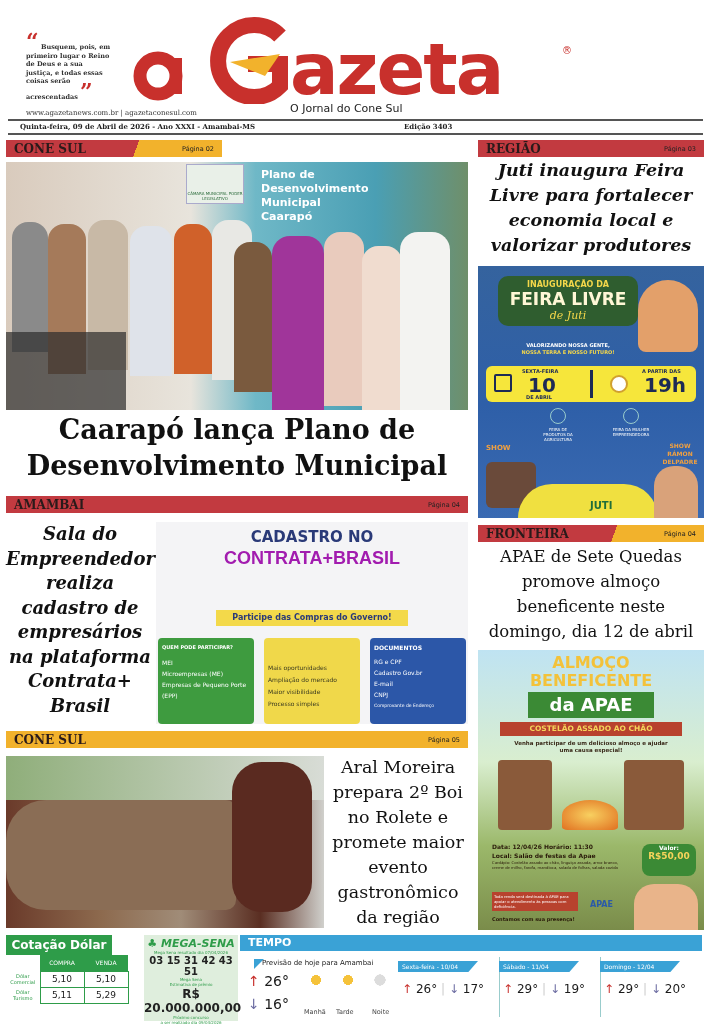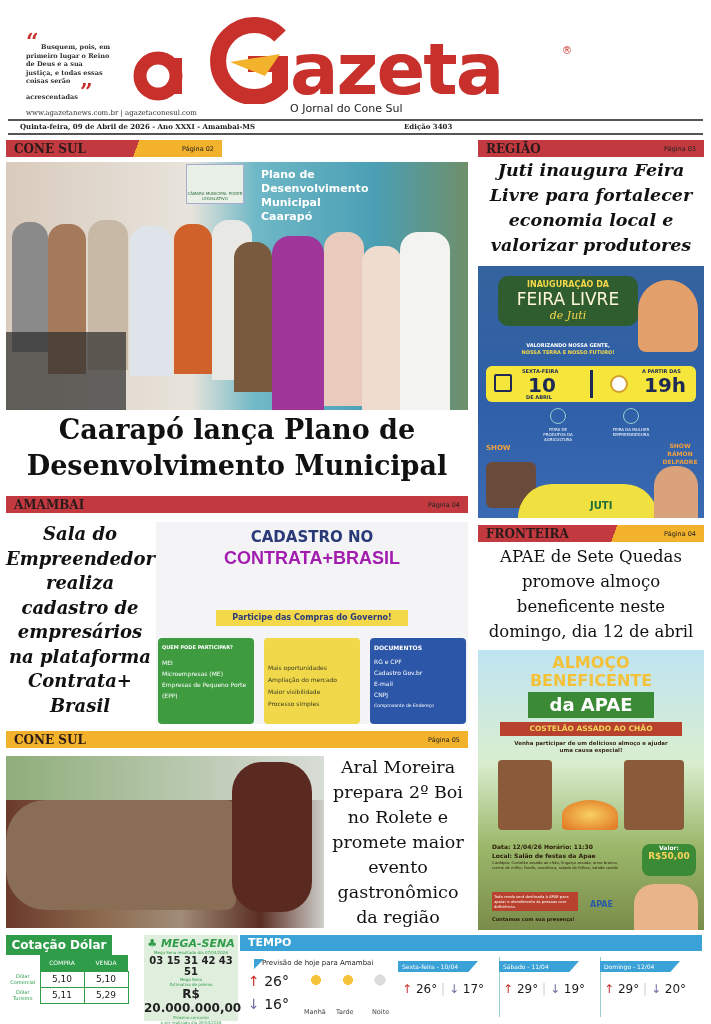--- a/index.html
+++ b/index.html
@@ -96,21 +96,21 @@
 
 <div class="abs bar bar-red" style="left:478px;top:140px;width:226px">
   <span class="name">REGIÃO</span>
   <span class="pg">Página 03</span>
 </div>
 <div class="abs headline hl-it" style="left:478px;top:158px;width:226px;font-size:17.5px;line-height:25px">Juti inaugura Feira Livre para fortalecer economia local e valorizar produtores</div>
 
 <div class="abs img" style="left:478px;top:266px;width:226px;height:252px;background:linear-gradient(180deg,#35639e 0,#2e5fa8 55%,#3a6ab2 100%)">
   <div class="abs" style="left:20px;top:10px;width:140px;text-align:center;background:#2f5d2f;border-radius:10px;padding:4px 2px;color:#fff;font-family:'DejaVu Sans',sans-serif">
     <div style="font-size:8px;color:#f4d74a;font-weight:bold">INAUGURAÇÃO DA</div>
-    <div style="font-size:17px;font-weight:normal;color:#fff7d6">FEIRA LIVRE</div>
+    <div style="font-size:17px;font-weight:bold;color:#fff7d6">FEIRA LIVRE</div>
     <div style="font-size:11px;font-style:italic;color:#f4d74a;font-family:'DejaVu Serif',serif">de Juti</div>
   </div>
   <div class="abs" style="left:160px;top:14px;width:60px;height:72px;background:#e3a06a;border-radius:30px 30px 8px 8px"></div>
   <div class="abs" style="left:10px;top:76px;width:160px;text-align:center;font-family:'DejaVu Sans',sans-serif;font-size:5px;font-weight:bold;line-height:7px">
     <div style="color:#fff">VALORIZANDO NOSSA GENTE,</div>
     <div style="color:#f4d74a">NOSSA TERRA E NOSSO FUTURO!</div>
   </div>
   <div class="abs" style="left:8px;top:100px;width:210px;height:36px;background:#f6e63b;border-radius:6px;font-family:'DejaVu Sans',sans-serif;color:#1d2a55">
     <div class="abs" style="left:8px;top:8px;width:18px;height:18px;border:2px solid #1d2a55;border-radius:2px"></div>
     <div class="abs" style="left:36px;top:2px;font-size:5px;font-weight:bold">SEXTA-FEIRA</div>

